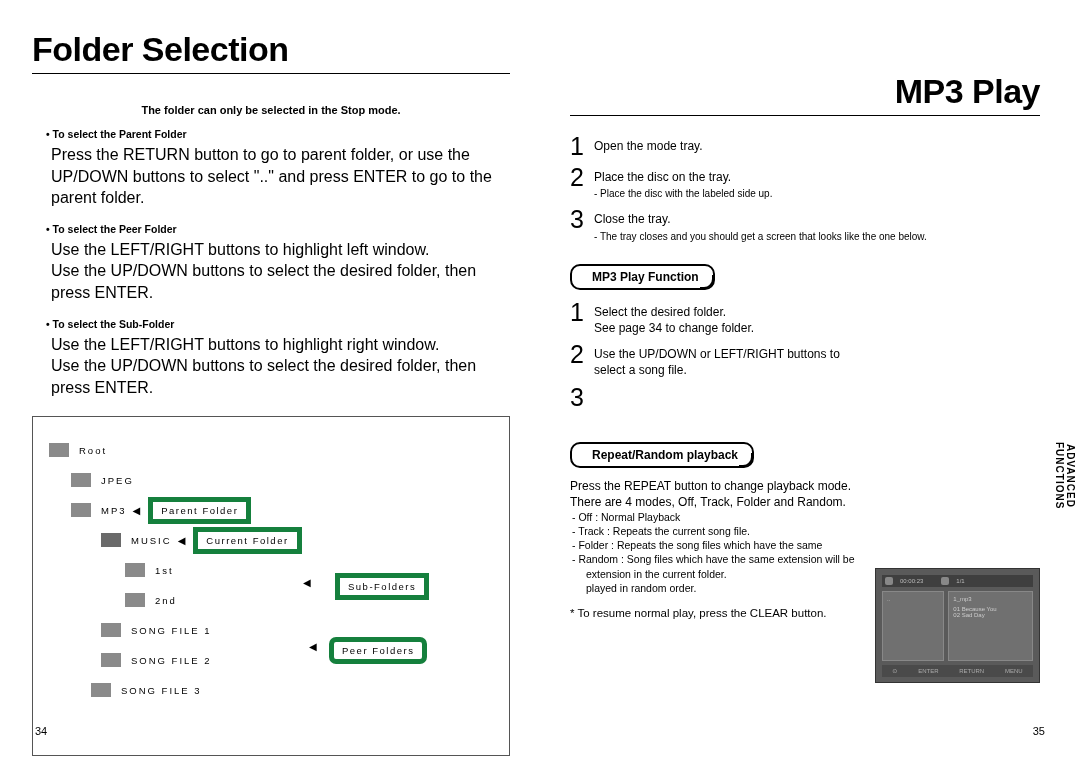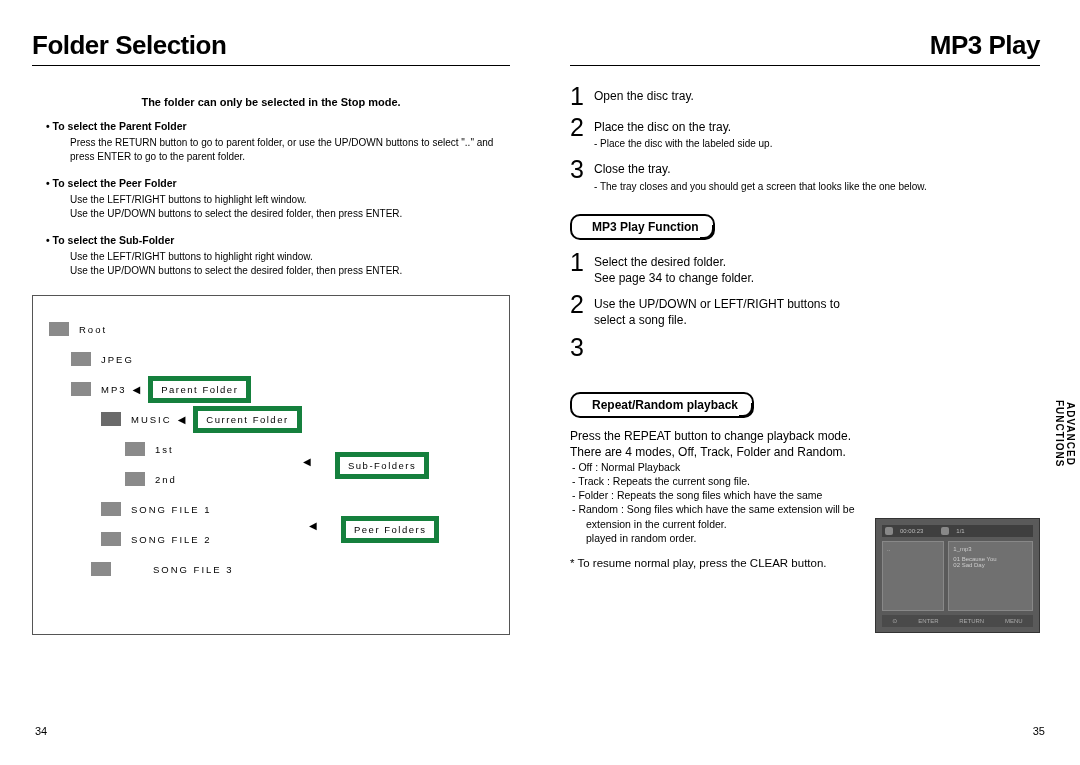--- a/index.html
+++ b/index.html
@@ -14,24 +14,24 @@
   .page {
     display: flex;
     height: 100%;
   }
   .left-page, .right-page {
     width: 50%;
     padding: 30px 35px 0 35px;
     position: relative;
   }
   .left-page { padding-left: 32px; padding-right: 30px; }
-  .right-page { padding-left: 30px; padding-right: 40px; }
+  .right-page { padding-left: 30px; padding-right: 40px; margin-top: 42px; }
 
   .page-title {
-    font-size: 26px;
+    font-size: 34px;
     font-weight: bold;
     margin-bottom: 4px;
     letter-spacing: -0.5px;
   }
   .right-page .page-title { text-align: right; }
   .title-rule {
     border: none;
     border-top: 1px solid #000;
     margin-bottom: 30px;
   }
@@ -44,23 +44,23 @@
     text-align: center;
   }
   .bullet-title {
     font-size: 10.5px;
     font-weight: bold;
     margin-bottom: 4px;
   }
   .bullet-title::before { content: "• "; }
   .bullet-block { margin-left: 14px; margin-bottom: 14px; }
   .bullet-body {
-    font-size: 10px;
+    font-size: 16px;
     line-height: 1.35;
-    margin-left: 24px;
+    margin-left: 5px;
   }
 
   .diagram-box {
     border: 1px solid #555;
     margin-top: 18px;
     padding: 18px 24px 22px 16px;
     font-size: 10px;
     letter-spacing: 2px;
     position: relative;
     height: 340px;
@@ -83,21 +83,21 @@
     padding: 3px 8px;
     font-size: 9.5px;
     letter-spacing: 1.5px;
     white-space: nowrap;
   }
   .arrow-left { display: inline-block; margin: 0 6px; }
   .diagram-box .lv0 { margin-left: 0; }
   .diagram-box .lv1 { margin-left: 22px; }
   .diagram-box .lv2 { margin-left: 52px; }
   .diagram-box .lv3 { margin-left: 76px; }
-  .diagram-box .lv1b { margin-left: 42px; gap: 32px; }
+  .diagram-box .lv1b { margin-left: 42px; }
 
   .num-list { display: block; }
   .num-item { display: flex; align-items: flex-start; margin-bottom: 6px; }
   .num-item .bignum {
     font-size: 25px;
     font-family: Arial, sans-serif;
     font-weight: normal;
     width: 24px;
     line-height: 1;
     color: #000;
@@ -247,40 +247,40 @@
         <span style="position:absolute; left:210px; top:-12px;" class="callout">Sub-Folders</span>
         <span style="position:absolute; left:178px; top:-8px;">◀</span>
       </div>
       <div class="tree-row lv2">
         <span class="folder-icon"></span>
         <span class="tree-label">SONG FILE 1</span>
       </div>
       <div class="tree-row lv2" style="justify-content:flex-start">
         <span class="folder-icon"></span>
         <span class="tree-label">SONG FILE 2</span>
-        <span style="position:absolute; left:240px; top:-8px;" class="callout">Peer Folders</span>
+        <span style="position:absolute; left:228px; top:-8px;border-radius:7px;" class="callout">Peer Folders</span>
         <span style="position:absolute; left:208px; top:-4px;">◀</span>
       </div>
       <div class="tree-row lv1b">
         <span class="folder-icon"></span>
         <span class="tree-label">SONG FILE 3</span>
       </div>
     </div>
 
     <div class="page-num-left">34</div>
   </div>
 
   <div class="right-page">
     <div class="page-title">MP3 Play</div>
     <hr class="title-rule">
 
     <div class="num-list">
       <div class="num-item">
         <div class="bignum">1</div>
-        <div class="body">Open the disc tray.</div>
+        <div class="body">Open the mode tray.</div>
       </div>
       <div class="num-item">
         <div class="bignum">2</div>
         <div class="body">
           <span>Place the disc on the tray.</span><br>
           <span class="subnote">- Place the disc with the labeled side up.</span>
         </div>
       </div>
       <div class="num-item">
         <div class="bignum">3</div>

